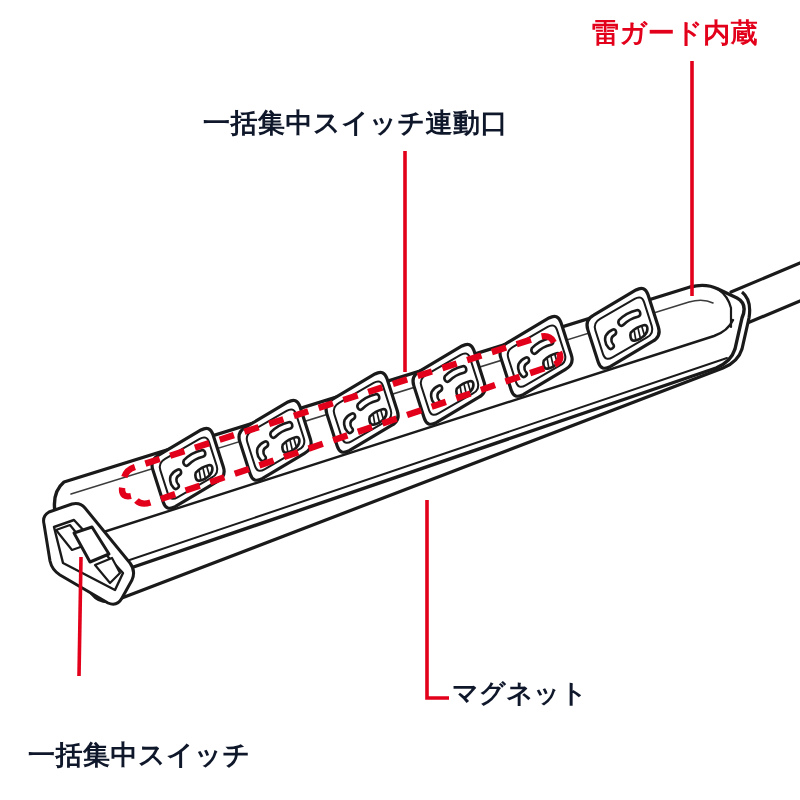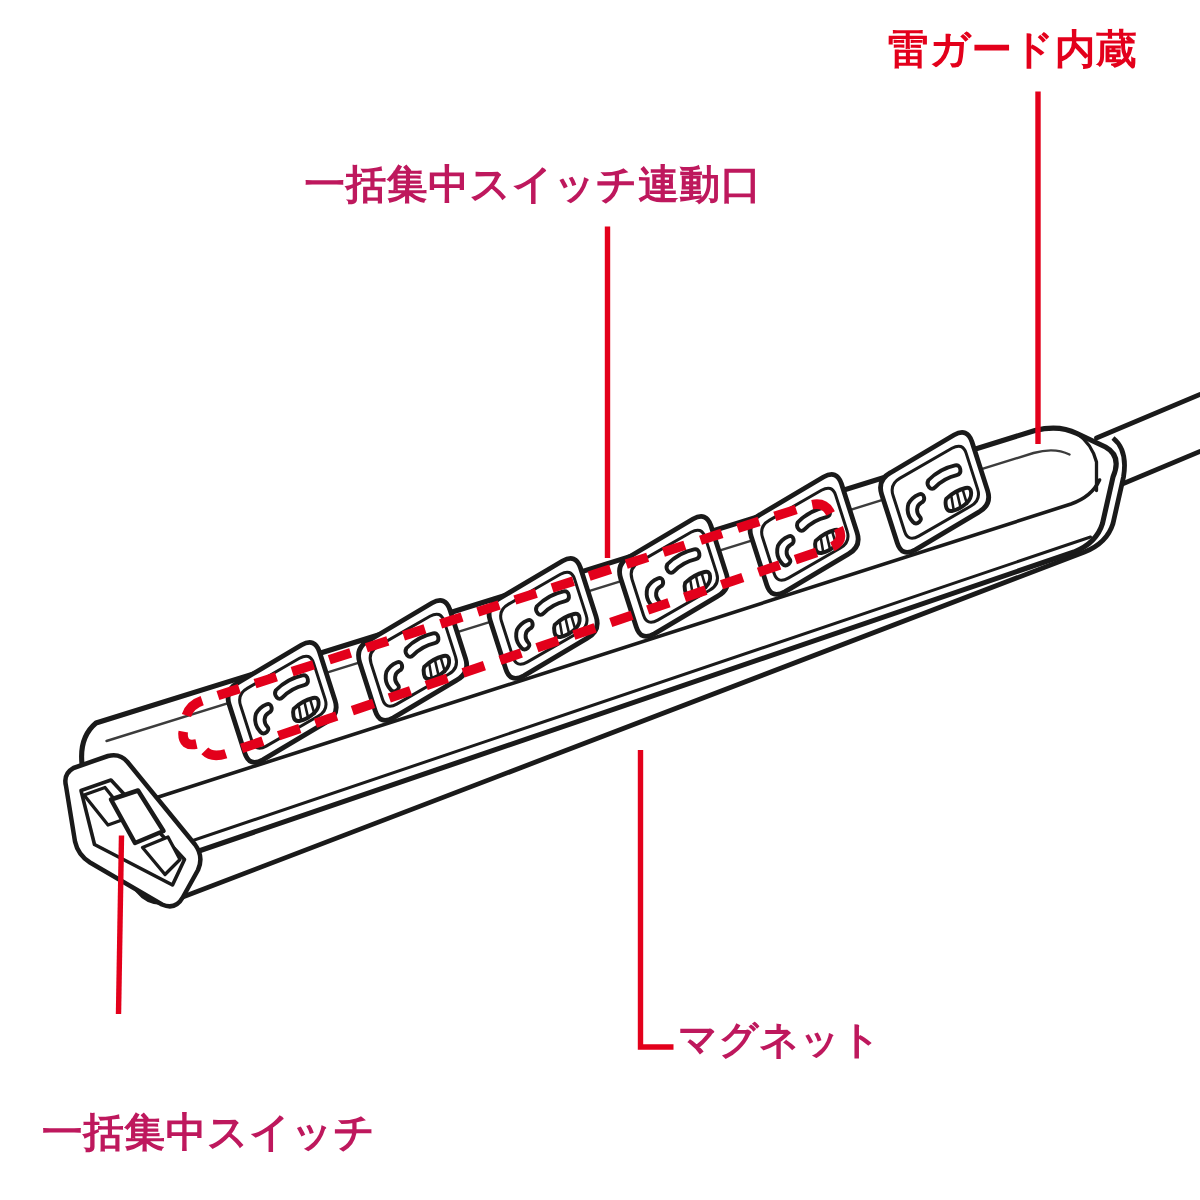--- a/index.html
+++ b/index.html
@@ -28,21 +28,21 @@
     height: 800px;
   }
   .callout {
     position: absolute;
     white-space: pre;
     font-weight: 700;
     letter-spacing: 0.5px;
     line-height: 1.18;
     font-family: "Liberation Sans", "DejaVu Sans", sans-serif;
   }
-  .callout.black { color: #be185d; }
+  .callout.black { color: #0f172a; }
   .callout.red   { color: #e3001b; }
 
   #label-surge       { left: 592px; top: 18px;  font-size: 27px; }
   #label-linked      { left: 203px; top: 108px; font-size: 27px; }
   #label-magnet      { left: 452px; top: 678px; font-size: 26px; }
   #label-mainswitch  { left: 28px;  top: 676px; font-size: 27px; }
 </style>
 </head>
 <body>
 

